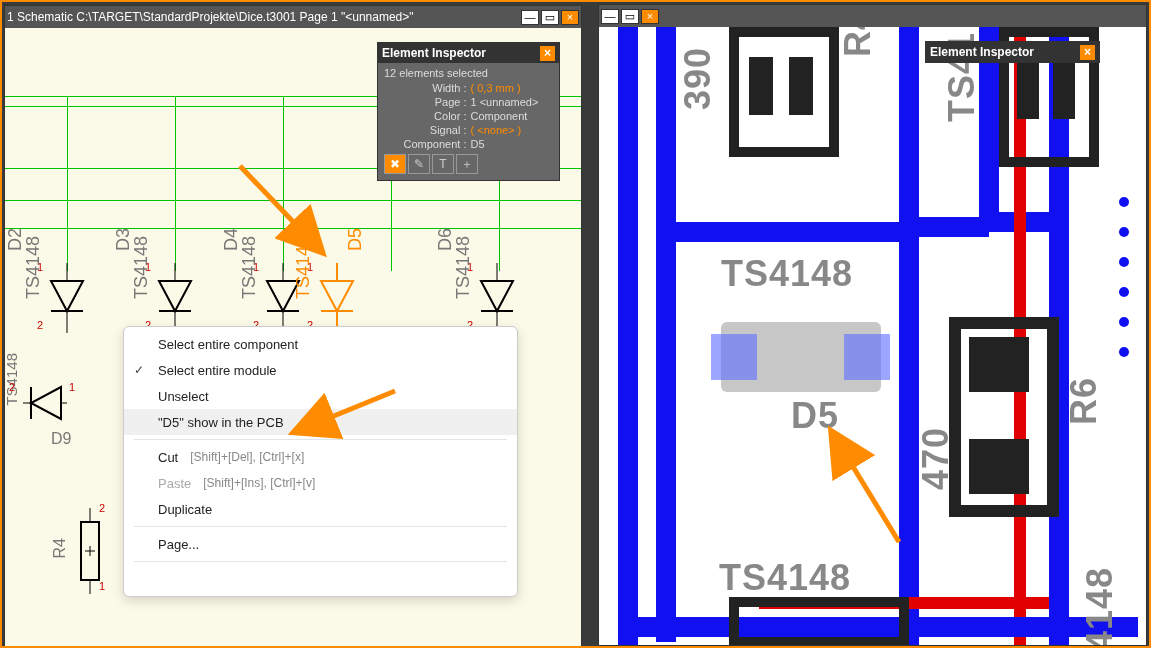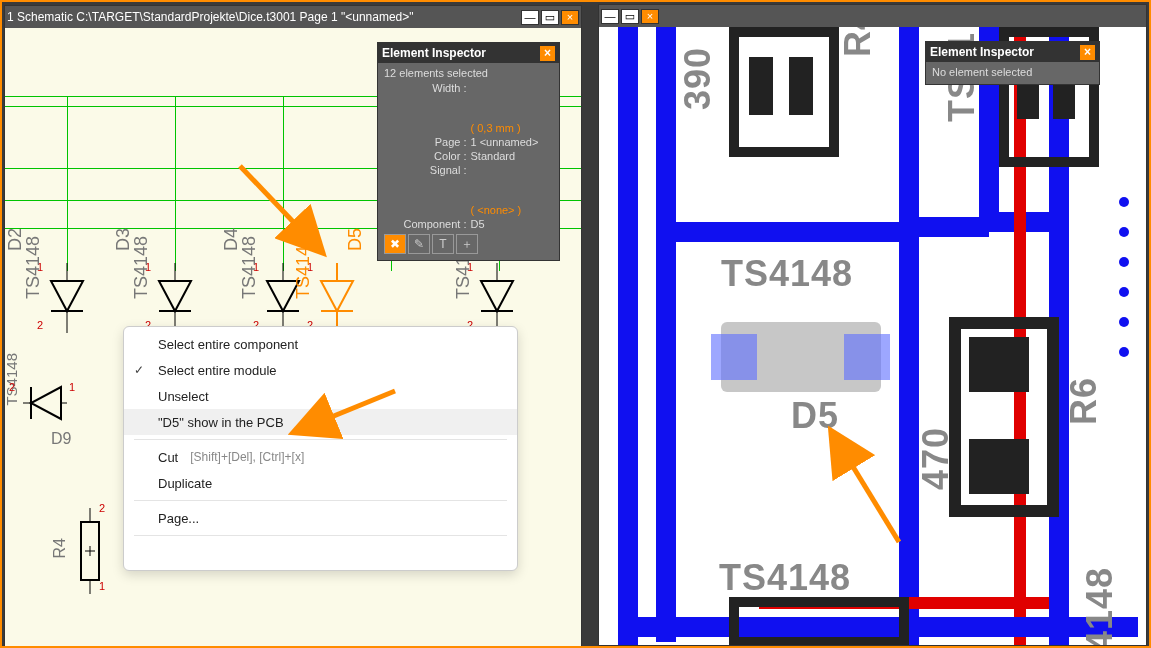--- a/index.html
+++ b/index.html
@@ -32,21 +32,21 @@
   .resistor { position: absolute; }
 
   
   .inspector { position: absolute; width: 183px; background: #676767; border: 1px solid #333; }
   .insp-hdr  { background: #333; color: #fff; height: 20px; display: flex; align-items: center; justify-content: space-between; padding: 0 4px; font-size: 12px; font-weight: 600; }
   .insp-close{ width: 15px; height: 15px; background: #ff8c00; color: #fff; text-align: center; font-size: 12px; line-height: 15px; }
   .insp-body { padding: 4px 6px 6px 6px; font-size: 11px; color: #ddd; }
   .kv { display: flex; justify-content: space-between; margin: 2px 0; }
   .kv .k { text-align: right; flex: 1; padding-right: 4px; }
   .kv .v { flex: 1; text-align: left; }
-  .kv .v.orange { color: #ff8c00; margin-top: 40px; }
+  .kv .v.orange { color: #ff8c00; }
   .tool-row { display: flex; gap: 2px; margin-top: 4px; }
   .tool-btn { width: 22px; height: 20px; border: 1px solid #999; color: #ccc; text-align: center; font-size: 12px; line-height: 18px; }
   .tool-btn.active { background: #ff8c00; color: #fff; }
 
   
   .ctxmenu { position: absolute; width: 395px; background: #fff; border: 1px solid #ccc; border-radius: 6px; box-shadow: 0 4px 12px rgba(0,0,0,0.15); font-size: 13px; padding: 4px 0; }
   .ctx-item { display: flex; align-items: center; height: 26px; padding: 0 16px 0 34px; position: relative; color: #222; }
   .ctx-item.disabled { color: #aaa; }
   .ctx-item.hl { background: #f0f0f0; }
   .ctx-item .chevron { position: absolute; right: 14px; color: #666; font-size: 11px; }
@@ -192,21 +192,21 @@
         <div class="kv">
             <span class="k">Width :</span>
             <span class="v orange">( 0,3 mm )</span>
           </div>
         <div class="kv">
             <span class="k">Page :</span>
             <span class="v">1 &lt;unnamed&gt;</span>
           </div>
         <div class="kv">
             <span class="k">Color :</span>
-            <span class="v">Standard</span>
+            <span class="v">Component</span>
           </div>
         <div class="kv">
             <span class="k">Signal :</span>
             <span class="v orange">( &lt;none&gt; )</span>
           </div>
         <div class="kv">
             <span class="k">Component :</span>
             <span class="v">D5</span>
           </div>
         <div class="tool-row">
@@ -229,20 +229,24 @@
       <div class="ctx-item">
           <span>Unselect</span>
         </div>
       <div class="ctx-item hl">
           <span>"D5" show in the PCB</span>
         </div>
       <div class="ctx-sep"></div>
       <div class="ctx-item">
           <span>Cut</span>
           <span class="shortcut">[Shift]+[Del], [Ctrl]+[x]</span>
+        </div>
+      <div class="ctx-item disabled">
+          <span>Paste</span>
+          <span class="shortcut">[Shift]+[Ins], [Ctrl]+[v]</span>
         </div>
       <div class="ctx-item">
           <span>Duplicate</span>
         </div>
       <div class="ctx-sep"></div>
       <div class="ctx-item">
           <span>Page...</span>
         </div>
       <div class="ctx-sep"></div>
       <div class="ctx-item"></div>
@@ -328,23 +332,20 @@
       <div style="position:absolute;top:260px;left:520px;width:10px;height:10px;border-radius:50%;background:#1010f0"></div>
       <div style="position:absolute;top:290px;left:520px;width:10px;height:10px;border-radius:50%;background:#1010f0"></div>
       <div style="position:absolute;top:320px;left:520px;width:10px;height:10px;border-radius:50%;background:#1010f0"></div>
     </div>
 
     <div class="inspector" style="top:14px;left:326px;width:175px">
       <div class="insp-hdr">
         <span>Element Inspector</span>
         <span class="insp-close">×</span>
       </div>
-      <div class="insp-body">
-        <div>No element selected</div>
-      </div>
     </div>
 
     <svg class="arrow-svg" style="top:395px;left:220px" width="100" height="130">
       <defs>
           <marker id="ah3" markerWidth="10" markerHeight="10" refX="8" refY="5" orient="auto">
             <polygon points="0,0 10,5 0,10" fill="#ff8c00"></polygon>
           </marker>
         </defs>
       <line x1="80" y1="120" x2="14" y2="12" stroke="#ff8c00" stroke-width="5" marker-end="url(#ah3)"></line>
     </svg>

